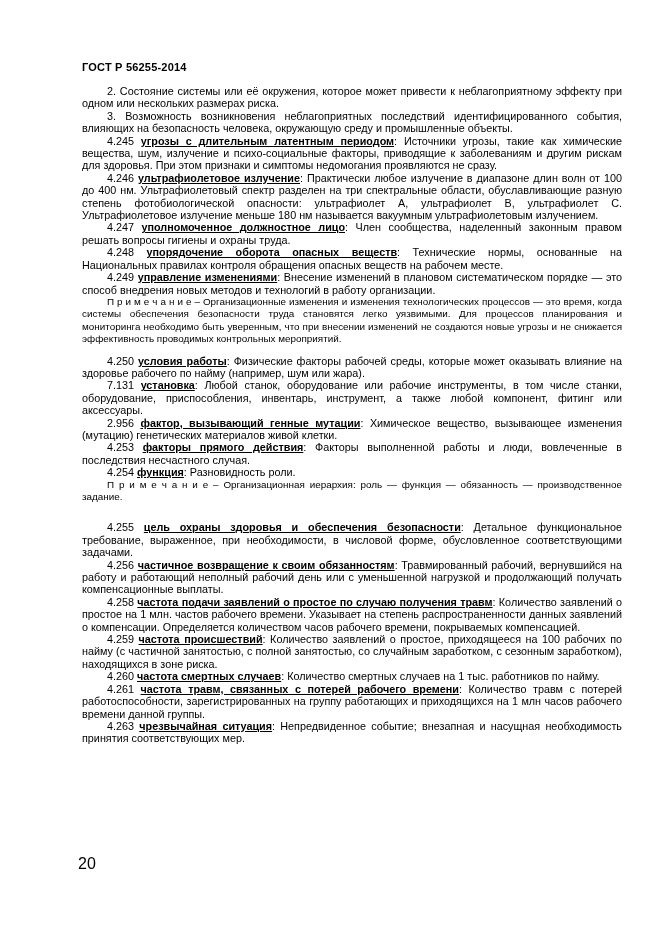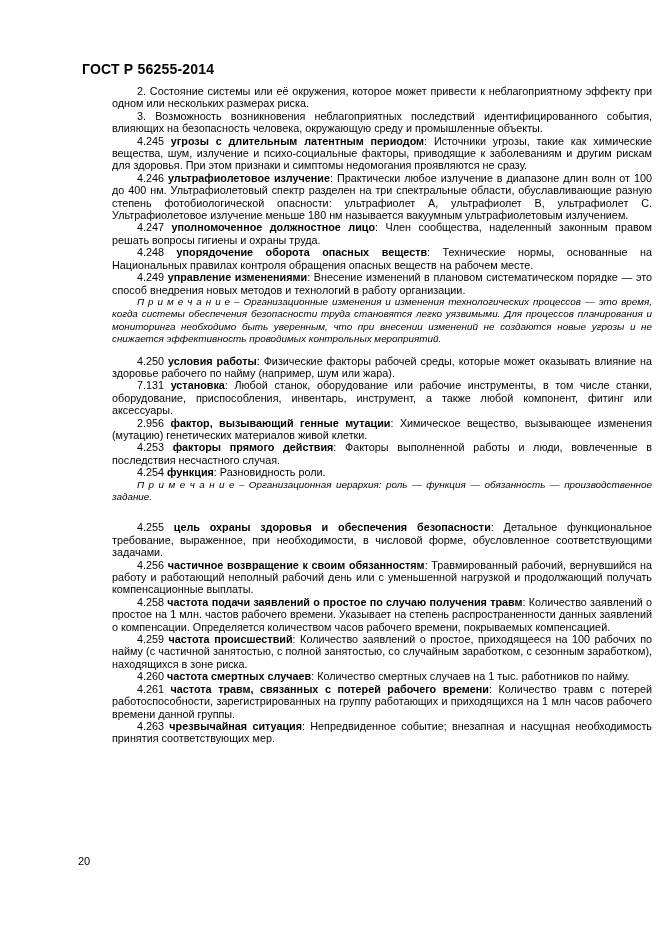--- a/index.html
+++ b/index.html
@@ -11,46 +11,45 @@
     position: relative;
     overflow: hidden;
   }
   .page {
     position: absolute; inset: 0;
     background: #ffffff;
   }
   .doc-header {
     position: absolute;
     left: 82px; top: 61px;
-    font-size: 14px;
+    font-size: 11px;
     font-weight: bold;
     letter-spacing: 0.2px;
     white-space: nowrap;
   }
   .doc-body {
     position: absolute;
     left: 82px; top: 85px;
     width: 540px;
     font-size: 10.8px;
     line-height: 12.4px;
     text-align: justify;
-    margin-left: 30px;
   }
   .para {
     margin: 0;
     text-indent: 25px;
   }
-  .para b { font-weight: bold; }
-  .note { font-size: 9.9px; font-style: italic; }
+  .para b { font-weight: bold; text-decoration: underline; }
+  .note { font-size: 9.9px; }
   .gap-small { margin-top: 9px; }
   .gap-large { margin-top: 18px; }
   .page-number {
     position: absolute;
     left: 78px; top: 855px;
-    font-size: 11px;
+    font-size: 16px;
   }
 </style>
 </head>
 <body>
 
 <div class="page">
   <div class="doc-header">ГОСТ Р 56255-2014</div>
 
   <div class="doc-body">
       <p class="para">2. Состояние системы или её окружения, которое может привести к неблагоприятному эффекту при одном или нескольких размерах риска.</p>

